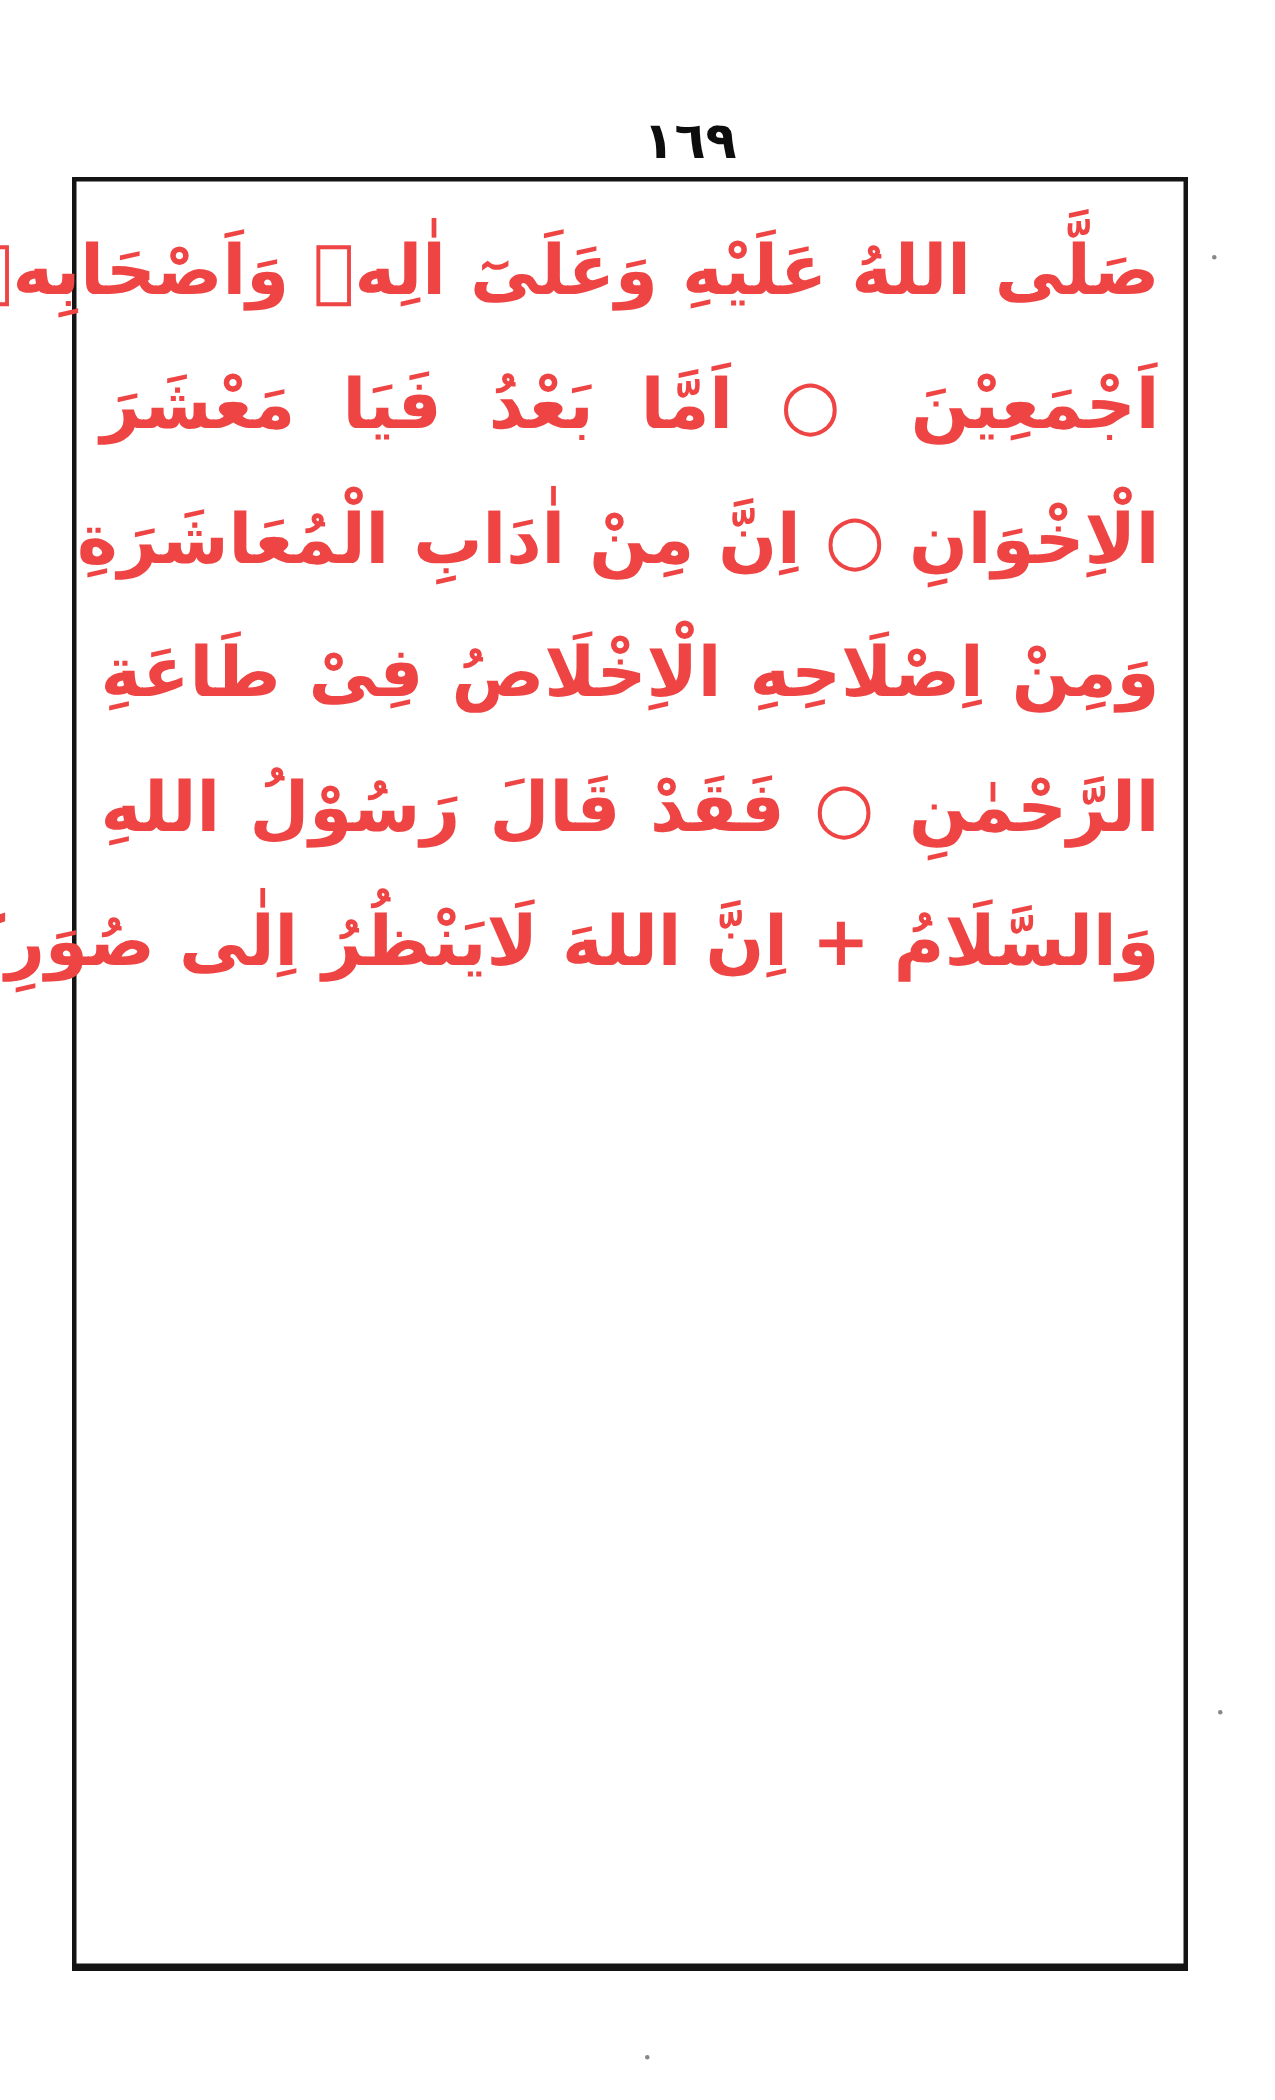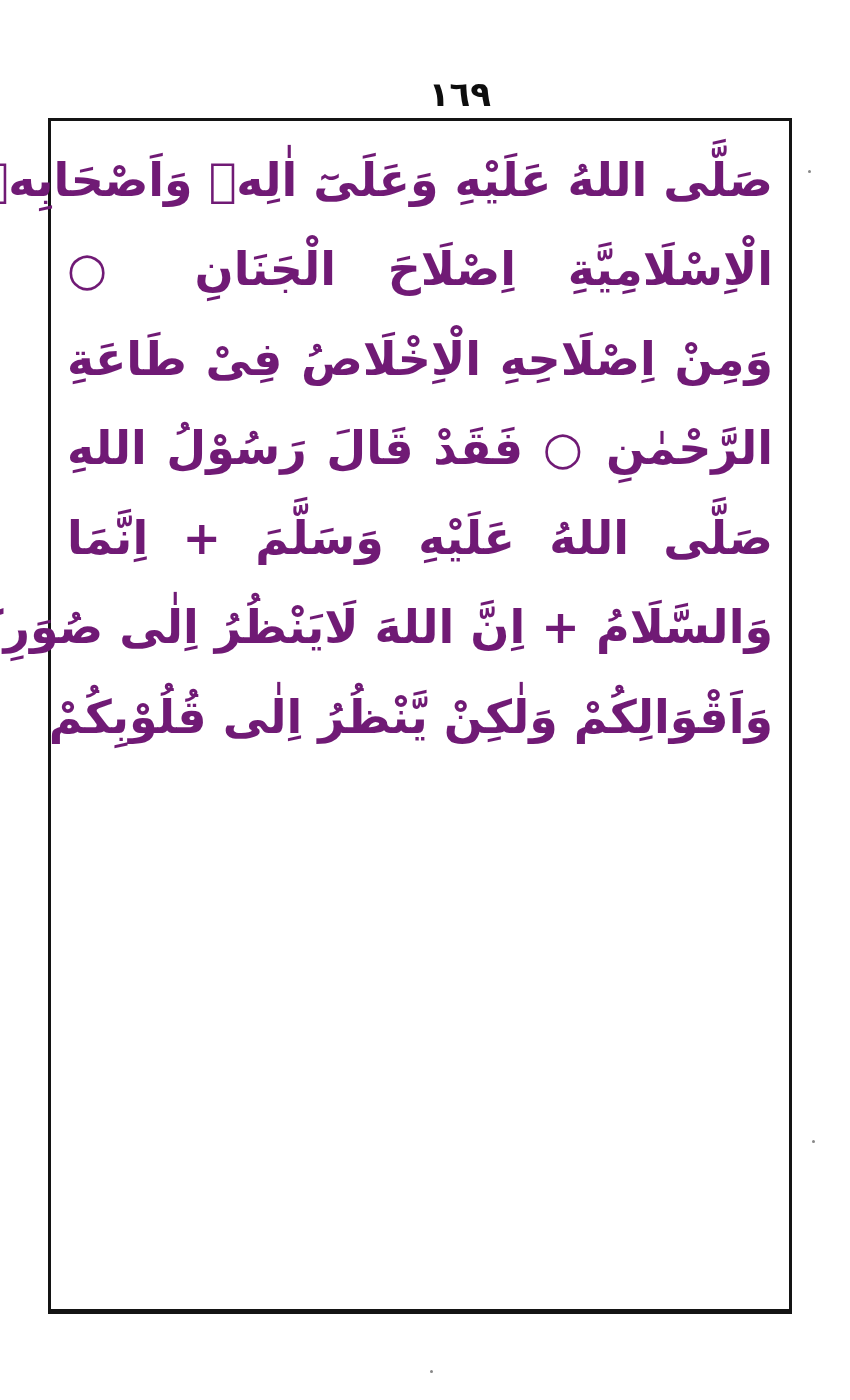--- a/index.html
+++ b/index.html
@@ -48,21 +48,21 @@
     .line {
       height: 89.5px;
       display: flex;
       align-items: center;
       justify-content: space-between;
       font-family: "DejaVu Sans", sans-serif;
       font-weight: bold;
       font-size: 46px;
       line-height: 1;
       white-space: nowrap;
-      color: #701a75;
+      color: #ef4444;
       text-align: justify;
       text-align-last: justify;
     }
     .line span.txt {
       display: block;
       width: 100%;
       text-align: justify;
       text-align-last: justify;
     }
     .speck {
@@ -77,35 +77,32 @@
 <body>
 
 <div class="page-number">١٦٩</div>
 
 <div class="frame">
   <div class="lines">
     <div class="line">
         <span class="txt">صَلَّى اللهُ عَلَيْهِ وَعَلَىٓ اٰلِهٖ وَاَصْحَابِهٖ</span>
       </div>
     <div class="line">
-        <span class="txt">الْاِسْلَامِيَّةِ اِصْلَاحَ الْجَنَانِ ○</span>
+        <span class="txt">اَجْمَعِيْنَ ○ اَمَّا بَعْدُ فَيَا مَعْشَرَ</span>
+      </div>
+    <div class="line">
+        <span class="txt">الْاِخْوَانِ ○ اِنَّ مِنْ اٰدَابِ الْمُعَاشَرَةِ</span>
       </div>
     <div class="line">
         <span class="txt">وَمِنْ اِصْلَاحِهِ الْاِخْلَاصُ فِىْ طَاعَةِ</span>
       </div>
     <div class="line">
         <span class="txt">الرَّحْمٰنِ ○ فَقَدْ قَالَ رَسُوْلُ اللهِ</span>
       </div>
     <div class="line">
-        <span class="txt">صَلَّى اللهُ عَلَيْهِ وَسَلَّمَ + اِنَّمَا</span>
-      </div>
-    <div class="line">
         <span class="txt">وَالسَّلَامُ + اِنَّ اللهَ لَايَنْظُرُ اِلٰى صُوَرِكُمْ</span>
-      </div>
-    <div class="line">
-        <span class="txt">وَاَقْوَالِكُمْ وَلٰكِنْ يَّنْظُرُ اِلٰى قُلُوْبِكُمْ</span>
       </div>
   </div>
 </div>
 
 <div class="speck" style="left:808px; top:170px;"></div>
 <div class="speck" style="left:812px; top:1140px;"></div>
 <div class="speck" style="left:430px; top:1370px;"></div>
 
 </body></html>

